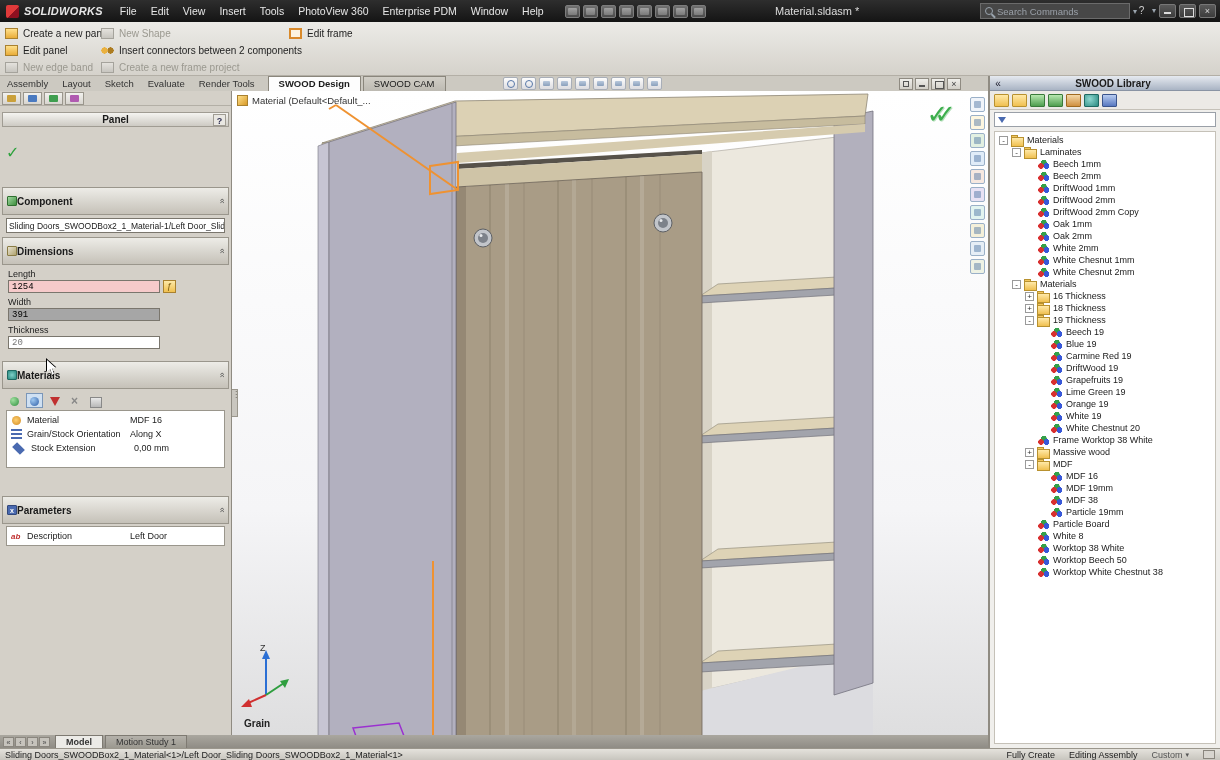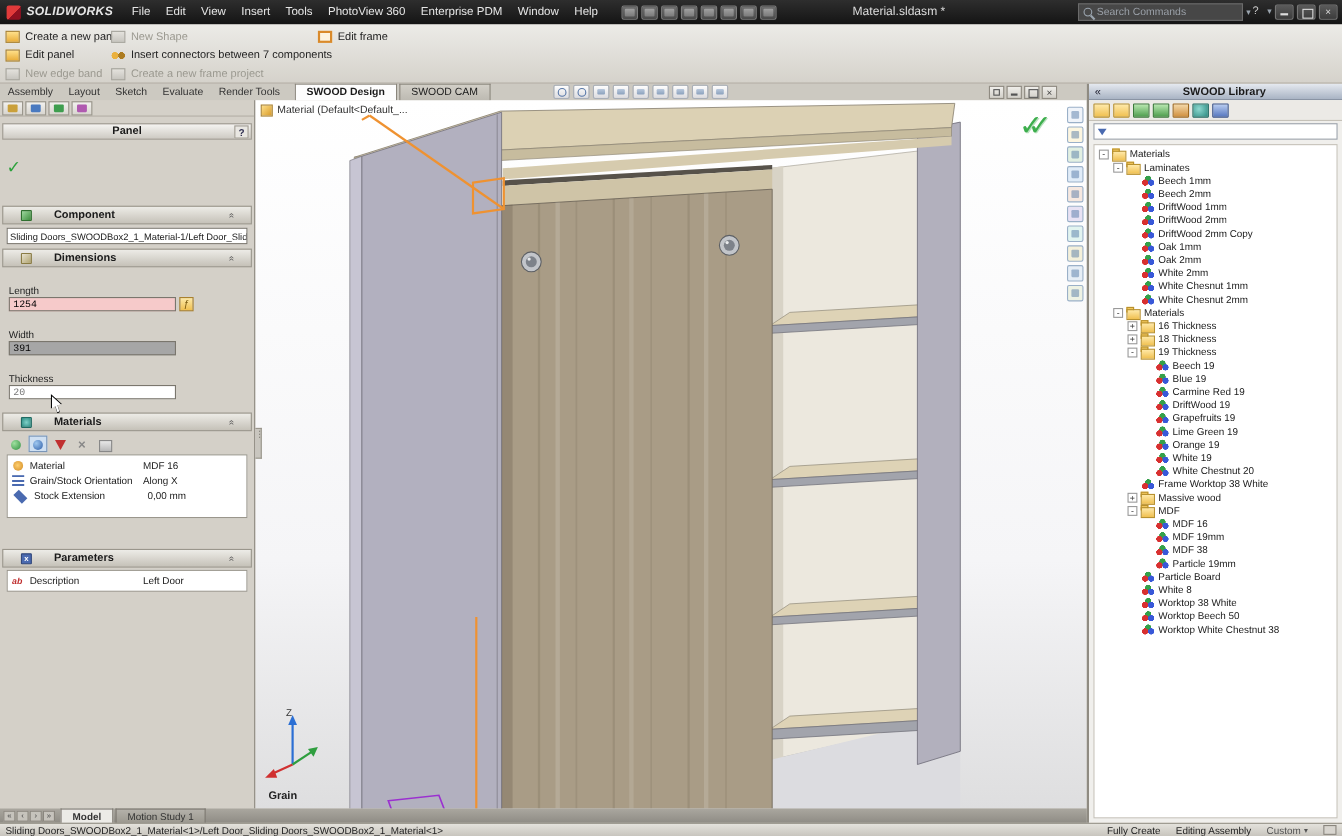--- a/index.html
+++ b/index.html
@@ -60,33 +60,33 @@
   .pm{position:absolute;top:91px;left:0;width:232px;bottom:25px;background:#d4d0c8;border-right:1px solid #8f8b82;z-index:10}
   .pm-tabs{height:15px;display:flex;gap:2px;padding:1px 2px;border-bottom:1px solid #b3afa6}
   .pm-tab{width:19px;height:13px;background:linear-gradient(#f2f1ee,#d8d5cf);border:1px solid #9a968c;position:relative}
   .pm-tab::after{content:"";position:absolute;inset:2px 4px;border-radius:1px}
   .pm-tab:nth-of-type(1)::after{background:#caa03a}.pm-tab:nth-of-type(2)::after{background:#4a7ac0}
   .pm-tab:nth-of-type(3)::after{background:#3f9e4f}.pm-tab:nth-of-type(4)::after{background:#b05ab0}
   .pm-title{height:15px;margin:6px 2px 17px;background:linear-gradient(#f5f4f1,#cdcac3);border:1px solid #a09c93;display:flex;align-items:center;justify-content:center;font-weight:bold;font-size:10px;position:relative}
   .pm-help{position:absolute;right:2px;top:1px;width:13px;height:12px;border:1px solid #a09c93;background:#e9e7e2;font-size:9px;line-height:12px;text-align:center;color:#335}
   .pm-accept{margin:3px 6px 0;width:18px;height:17px;color:#2ca23c;font-size:16px;font-weight:bold;line-height:17px}
   .pm-accept::before{content:"✓"}
-  .sec{height:17px;margin:4px 2px 0;background:linear-gradient(#edece7,#c5c1b8);border:1px solid #9a968c;display:flex;align-items:center;gap:20px;padding:0 16px;font-weight:bold;font-size:10px}
+  .sec{height:28px;margin:4px 2px 0;background:linear-gradient(#edece7,#c5c1b8);border:1px solid #9a968c;display:flex;align-items:center;gap:0;padding:0 4px;font-weight:bold;font-size:10px}
   .sec-comp{margin-top:26px}
   .sec-mats{margin-top:12px}
   .sec-params{margin-top:28px}
   .sec-icon{width:10px;height:10px;flex:0 0 10px;border-radius:1px}
   .sec-icon.ic-comp{background:linear-gradient(135deg,#9fd89f,#3f8f3f);border:1px solid #2f6f2f}
   .sec-icon.ic-dims{background:linear-gradient(135deg,#e8e2cf,#b0a470);border:1px solid #8a7c44}
   .sec-icon.ic-mats{background:radial-gradient(circle at 4px 4px,#7fd0c8,#2a8a80);border:1px solid #1f6a62}
   .sec-icon.ic-params{background:#4a6ab0;border:1px solid #32487c;color:#fff;font-size:7px;font-weight:bold;text-align:center;line-height:9px}
   .sec-icon.ic-params::before{content:"x"}
   .sec-collapse{margin-left:auto;transform:rotate(-90deg);font-size:9px;color:#555;font-weight:normal}
   .pm-field{margin:3px 6px 0;height:15px;background:#fff;border:1px solid #7a766d;font-size:8.5px;line-height:14px;padding:0 2px;overflow:hidden;white-space:nowrap}
-  .pm-label{margin:16px 8px 1px;font-size:9px;color:#222}
+  .pm-label{margin:4px 8px 1px;font-size:9px;color:#222}
   .dim-row{display:flex;align-items:center;gap:3px;margin:0 8px}
   .dim-input{width:152px;height:13px;border:1px solid #7a766d;font-size:9px;padding:0 3px;background:#fff;font-family:Liberation Mono, monospace}
   .dim-input.len{background:#f6caca}
   .dim-input.wid{background:#a6a6a6;width:152px}
   .dim-input.thk{color:#777}
   .fx-btn{width:13px;height:13px;background:linear-gradient(#fde9a8,#f0c050);border:1px solid #a9812f;font-size:9px;line-height:11px;text-align:center;color:#7a5a10}
   .fx-btn::before{content:"ƒ"}
   .mat-tools{margin:4px 6px 0;display:flex;gap:3px;align-items:center}
   .mtool{width:17px;height:15px;border:1px solid transparent;position:relative}
   .mtool[data-pressed="true"]{border:1px solid #7a96b8;background:#cfe0f2}
@@ -240,21 +240,21 @@
       </div>
     <div class="rb-col rb-col2">
 
         <div class="cmd" data-enabled="false" data-icon="shape-new">
           <span class="cmd-icon"></span>
           <span class="cmd-label">New Shape</span>
         </div>
 
         <div class="cmd" data-enabled="true" data-icon="connectors">
           <span class="cmd-icon"></span>
-          <span class="cmd-label">Insert connectors between 7 components</span>
+          <span class="cmd-label">Insert connectors between 2 components</span>
         </div>
 
         <div class="cmd" data-enabled="false" data-icon="frame-project">
           <span class="cmd-icon"></span>
           <span class="cmd-label">Create a new frame project</span>
         </div>
       </div>
     <div class="rb-col rb-col3">
 
         <div class="cmd" data-enabled="true" data-icon="frame-edit">

